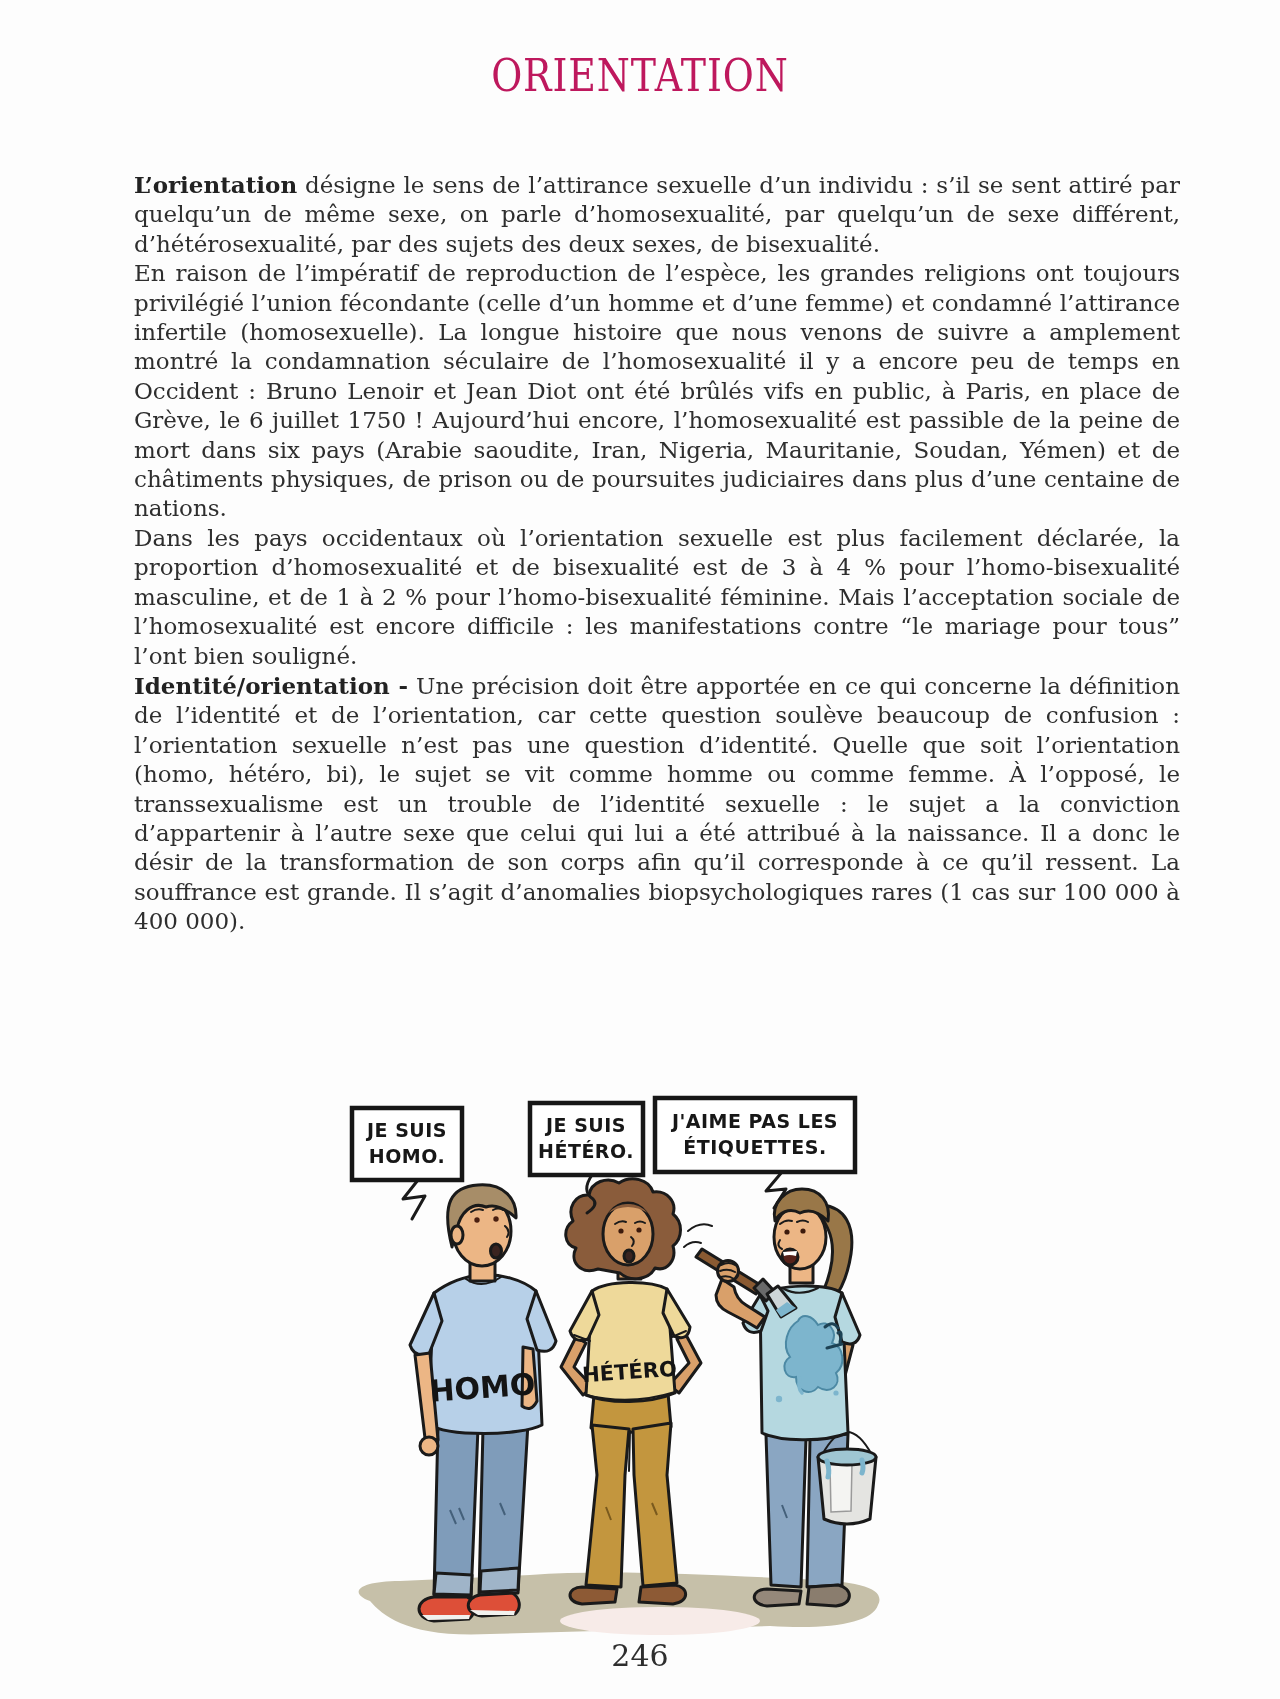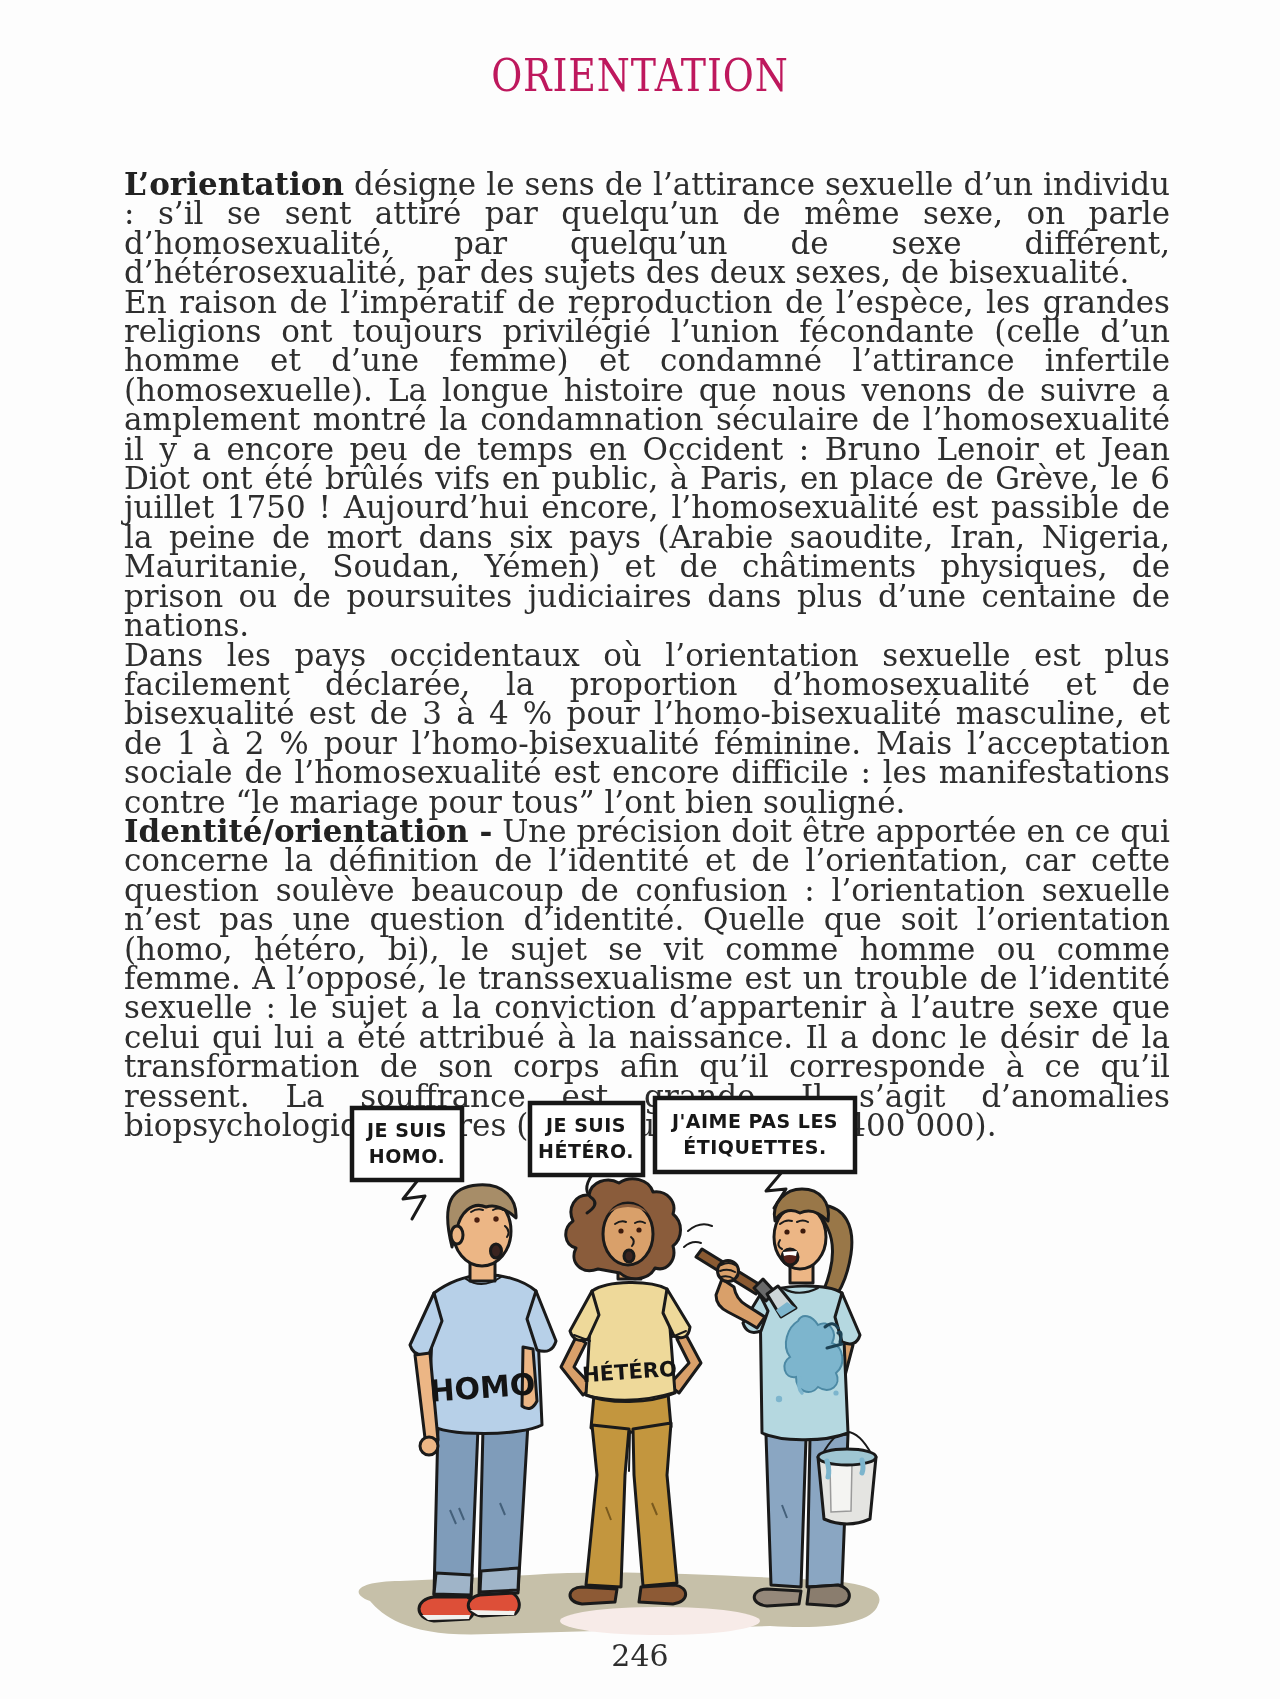--- a/index.html
+++ b/index.html
@@ -6,22 +6,22 @@
   body{
     width:1280px;height:1699px;position:relative;background:#fdfdfd;
     font-family:"DejaVu Serif", serif;color:#2d2d2d;overflow:hidden;
   }
   .page-title{
     position:absolute;top:50px;left:0;width:1280px;text-align:center;
     font-size:44px;font-weight:normal;color:#be185d;letter-spacing:1px;
   }
   .page-title span{display:inline-block;transform:scaleX(0.86);transform-origin:center;}
   .body-text{
-    position:absolute;top:170px;left:124px;width:1046px;
-    font-size:31px;line-height:29.4px;text-align:justify;color:#2e2e2e;
+    position:absolute;top:170px;left:134px;width:1046px;
+    font-size:23px;line-height:29.4px;text-align:justify;color:#2e2e2e;
   }
   .body-text p{margin:0;}
   .body-text strong{font-weight:bold;color:#222;}
   .illustration{position:absolute;left:330px;top:1005px;width:560px;height:640px;}
   .page-number{
     position:absolute;top:1638px;left:0;width:1280px;text-align:center;
     font-size:30px;color:#2e2e2e;
   }
   svg .bubble-text{
     font-family:"DejaVu Sans", sans-serif;font-weight:bold;font-size:19px;

